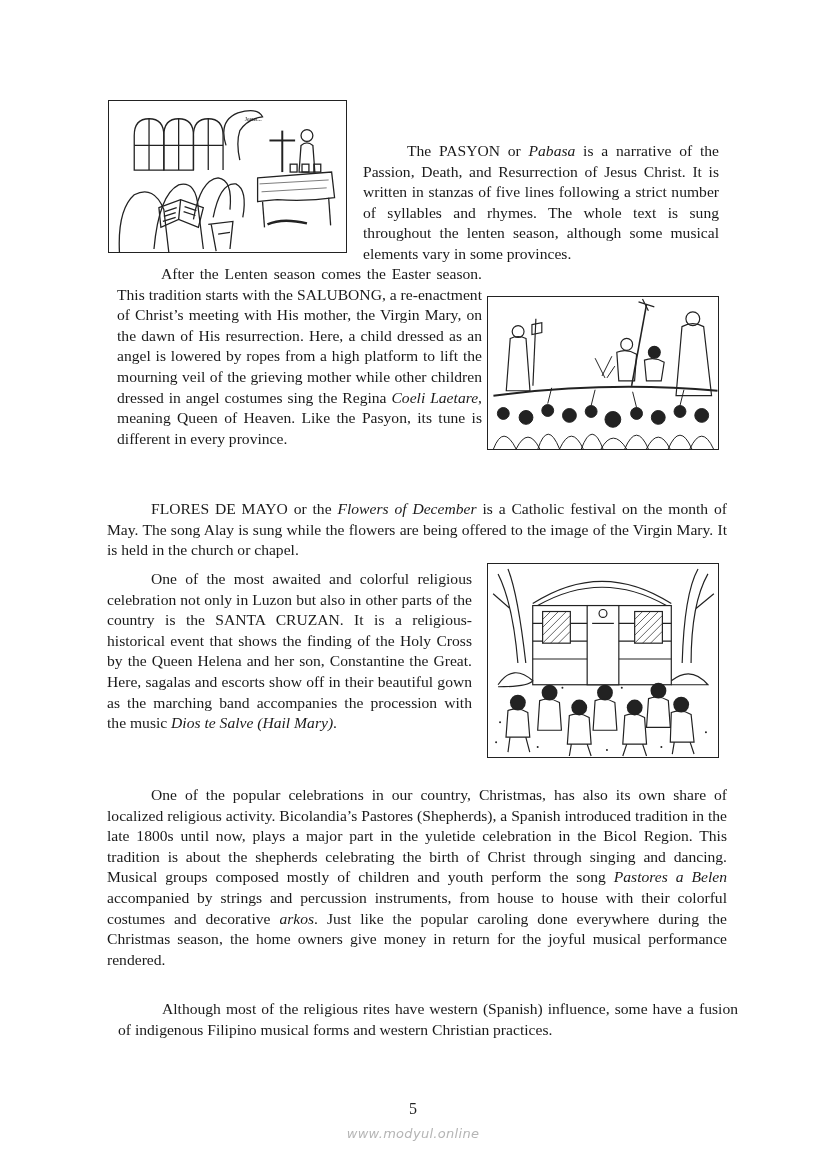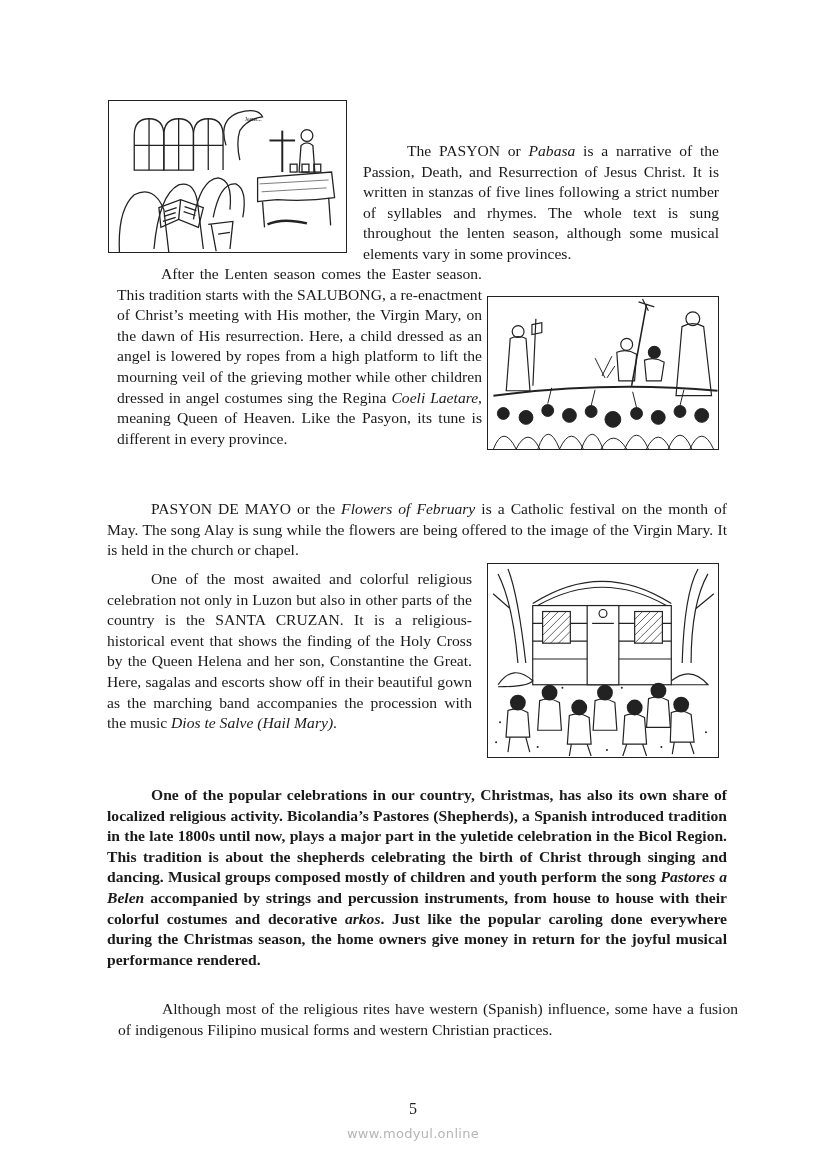--- a/index.html
+++ b/index.html
@@ -8,28 +8,28 @@
   .para { position: absolute; font-size: 15.6px; line-height: 20.6px; text-align: justify;
           text-align-last: left; margin: 0; }
   .para .indent { display: inline-block; width: 44px; }
   .fig { position: absolute; border: 1.5px solid #222; background: #fff; box-sizing: border-box; overflow: hidden; }
   .fig svg { width: 100%; height: 100%; display: block; }
   em { font-style: italic; }
   #p1 { left: 363px; top: 106px; width: 356px; margin-top: 35px; }
   #p2 { left: 117px; top: 264px; width: 365px; }
   #p3 { left: 107px; top: 499px; width: 620px; }
   #p4 { left: 107px; top: 569px; width: 365px; }
-  #p5 { left: 107px; top: 785px; width: 620px; font-weight: bold; }
+  #p5 { left: 107px; top: 785px; width: 620px; }
   #p6 { left: 118px; top: 999px; width: 620px; }
   #fig1 { left: 108px; top: 100px; width: 239px; height: 153px; }
   #fig2 { left: 487px; top: 296px; width: 232px; height: 154px; }
   #fig3 { left: 487px; top: 563px; width: 232px; height: 195px; }
   #page-number { position: absolute; left: 0; width: 826px; top: 1100px; text-align: center; font-size: 16px; color: #222; }
   #watermark { position: absolute; left: 0; width: 826px; top: 1126px; text-align: center;
-               font-family: "DejaVu Sans", sans-serif; font-size: 13px; color: #b5b5b5; letter-spacing: 0.3px; }
+               font-family: "DejaVu Sans", sans-serif; font-size: 13px; color: #b5b5b5; letter-spacing: 0.3px; font-style: italic; }
 </style>
 </head>
 <body>
 
 <div class="fig" id="fig1" aria-label="Pasyon illustration: people chanting from books before an altar with a crucifix">
   <svg viewBox="0 0 239 153">
     <g fill="none" stroke="#222" stroke-width="1.3">
 
       <path d="M25 70 V35 Q25 18 40 18 Q55 18 55 35 V70 Z"></path>
       <path d="M55 70 V35 Q55 18 70 18 Q85 18 85 35 V70 Z"></path>
@@ -121,21 +121,21 @@
     <g fill="none" stroke="#222" stroke-width="1">
       <path d="M5 154 Q15 128 28 154 M28 154 Q40 130 52 154 M50 154 Q60 124 72 154 M72 154 Q84 128 96 154 M94 154 Q105 124 116 154 M114 154 Q126 132 140 154 M138 154 Q150 126 162 154 M160 154 Q172 130 184 154 M182 154 Q194 126 206 154 M204 154 Q216 128 228 154"></path>
       <line x1="60" y1="108" x2="64" y2="92"></line>
         <line x1="104" y1="110" x2="108" y2="94"></line>
         <line x1="150" y1="112" x2="146" y2="96"></line>
         <line x1="194" y1="110" x2="198" y2="94"></line>
     </g>
   </svg>
 </div>
 
-<p class="para" id="p3"><span class="indent"></span><span>PASYON DE MAYO or the </span><em>Flowers of February</em><span> is a Catholic festival on the month of May. The song Alay is sung while the flowers are being offered to the image of the Virgin Mary. It is held in the church or chapel.</span></p>
+<p class="para" id="p3"><span class="indent"></span><span>FLORES DE MAYO or the </span><em>Flowers of December</em><span> is a Catholic festival on the month of May. The song Alay is sung while the flowers are being offered to the image of the Virgin Mary. It is held in the church or chapel.</span></p>
 
 <p class="para" id="p4"><span class="indent"></span><span>One of the most awaited and colorful religious celebration not only in Luzon but also in other parts of the country is the SANTA CRUZAN. It is a religious-historical event that shows the finding of the Holy Cross by the Queen Helena and her son, Constantine the Great. Here, sagalas and escorts show off in their beautiful gown as the marching band accompanies the procession with the music </span><em>Dios te Salve (Hail Mary)</em><span>.</span></p>
 
 <div class="fig" id="fig3" aria-label="Santa Cruzan illustration: children walking toward a chapel">
   <svg viewBox="0 0 232 195">
     <g fill="none" stroke="#222" stroke-width="1.2">
 
       <path d="M10 10 Q25 40 30 100 M20 5 Q30 30 38 100 M5 30 L22 45"></path>
       <path d="M222 10 Q205 40 205 100 M212 5 Q198 30 196 100 M228 30 L210 45"></path>
 

